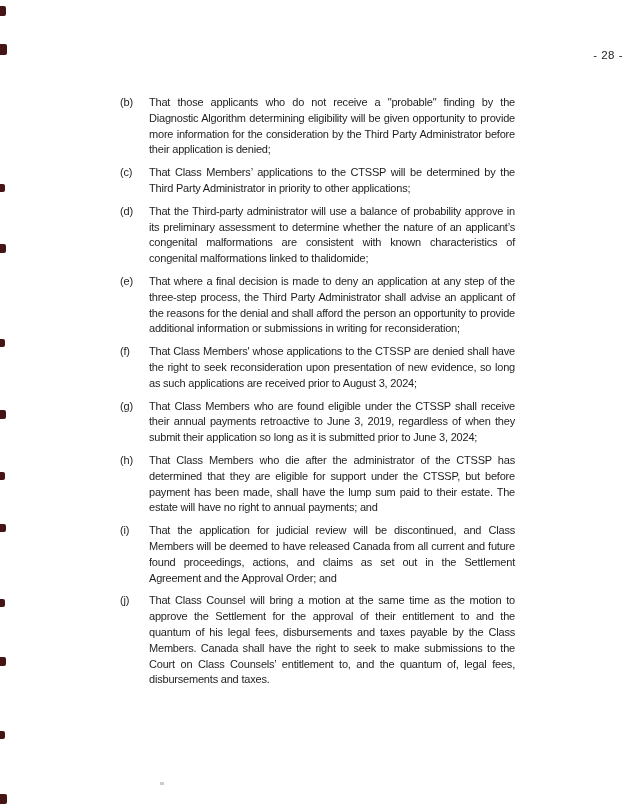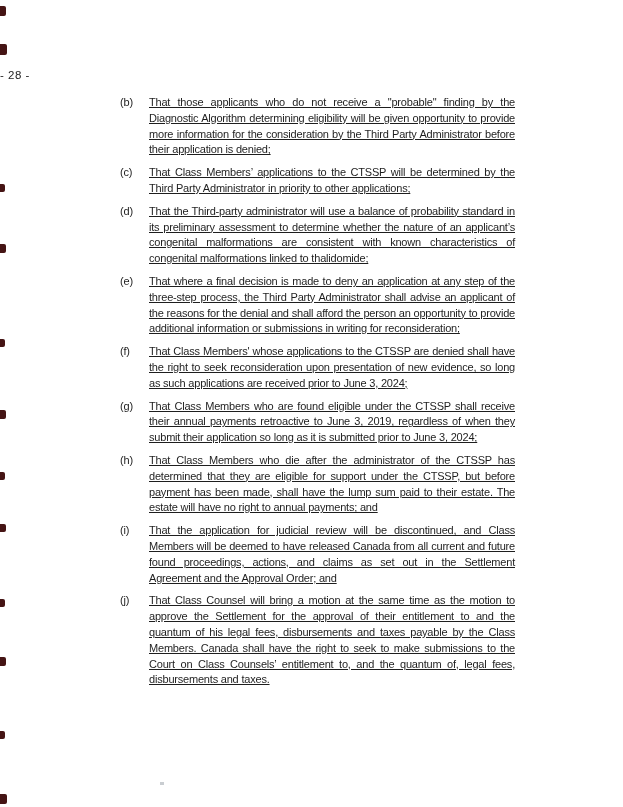--- a/index.html
+++ b/index.html
@@ -14,25 +14,24 @@
     background: #ffffff;
     overflow: hidden;
     font-family: "Liberation Sans", "DejaVu Sans", sans-serif;
     color: #1e1e1e;
   }
   .page-number {
     position: absolute;
     top: 49px;
     left: 0;
     width: 100%;
-    text-align: left;
+    text-align: right;
     font-size: 11.5px;
     letter-spacing: 0.5px;
     color: #242424;
-    margin-top: 20px;
   }
   .content {
     position: absolute;
     top: 95px;
     left: 120px;
     width: 396px;
   }
   .para {
     display: flex;
     align-items: flex-start;
@@ -43,21 +42,20 @@
   }
   .para-label {
     flex: 0 0 29px;
     width: 29px;
   }
   .para-text {
     flex: 0 0 366px;
     width: 366px;
     text-align: justify;
     text-justify: inter-word;
-    text-decoration: underline;
   }
   .edge-mark {
     position: absolute;
     left: 0;
     background: #451414;
     border-radius: 0 2px 2px 0;
   }
   .speck {
     position: absolute;
     width: 4px;
@@ -79,31 +77,31 @@
       <span class="para-text">That those applicants who do not receive a "probable" finding by the Diagnostic Algorithm determining eligibility will be given opportunity to provide more information for the consideration by the Third Party Administrator before their application is denied;</span>
     </div>
 
     <div class="para">
       <span class="para-label">(c)</span>
       <span class="para-text">That Class Members’ applications to the CTSSP will be determined by the Third Party Administrator in priority to other applications;</span>
     </div>
 
     <div class="para">
       <span class="para-label">(d)</span>
-      <span class="para-text">That the Third-party administrator will use a balance of probability standard in its preliminary assessment to determine whether the nature of an applicant’s congenital malformations are consistent with known characteristics of congenital malformations linked to thalidomide;</span>
+      <span class="para-text">That the Third-party administrator will use a balance of probability approve in its preliminary assessment to determine whether the nature of an applicant’s congenital malformations are consistent with known characteristics of congenital malformations linked to thalidomide;</span>
     </div>
 
     <div class="para">
       <span class="para-label">(e)</span>
       <span class="para-text">That where a final decision is made to deny an application at any step of the three-step process, the Third Party Administrator shall advise an applicant of the reasons for the denial and shall afford the person an opportunity to provide additional information or submissions in writing for reconsideration;</span>
     </div>
 
     <div class="para">
       <span class="para-label">(f)</span>
-      <span class="para-text">That Class Members' whose applications to the CTSSP are denied shall have the right to seek reconsideration upon presentation of new evidence, so long as such applications are received prior to June 3, 2024;</span>
+      <span class="para-text">That Class Members' whose applications to the CTSSP are denied shall have the right to seek reconsideration upon presentation of new evidence, so long as such applications are received prior to August 3, 2024;</span>
     </div>
 
     <div class="para">
       <span class="para-label">(g)</span>
       <span class="para-text">That Class Members who are found eligible under the CTSSP shall receive their annual payments retroactive to June 3, 2019, regardless of when they submit their application so long as it is submitted prior to June 3, 2024;</span>
     </div>
 
     <div class="para">
       <span class="para-label">(h)</span>
       <span class="para-text">That Class Members who die after the administrator of the CTSSP has determined that they are eligible for support under the CTSSP, but before payment has been made, shall have the lump sum paid to their estate. The estate will have no right to annual payments; and</span>

